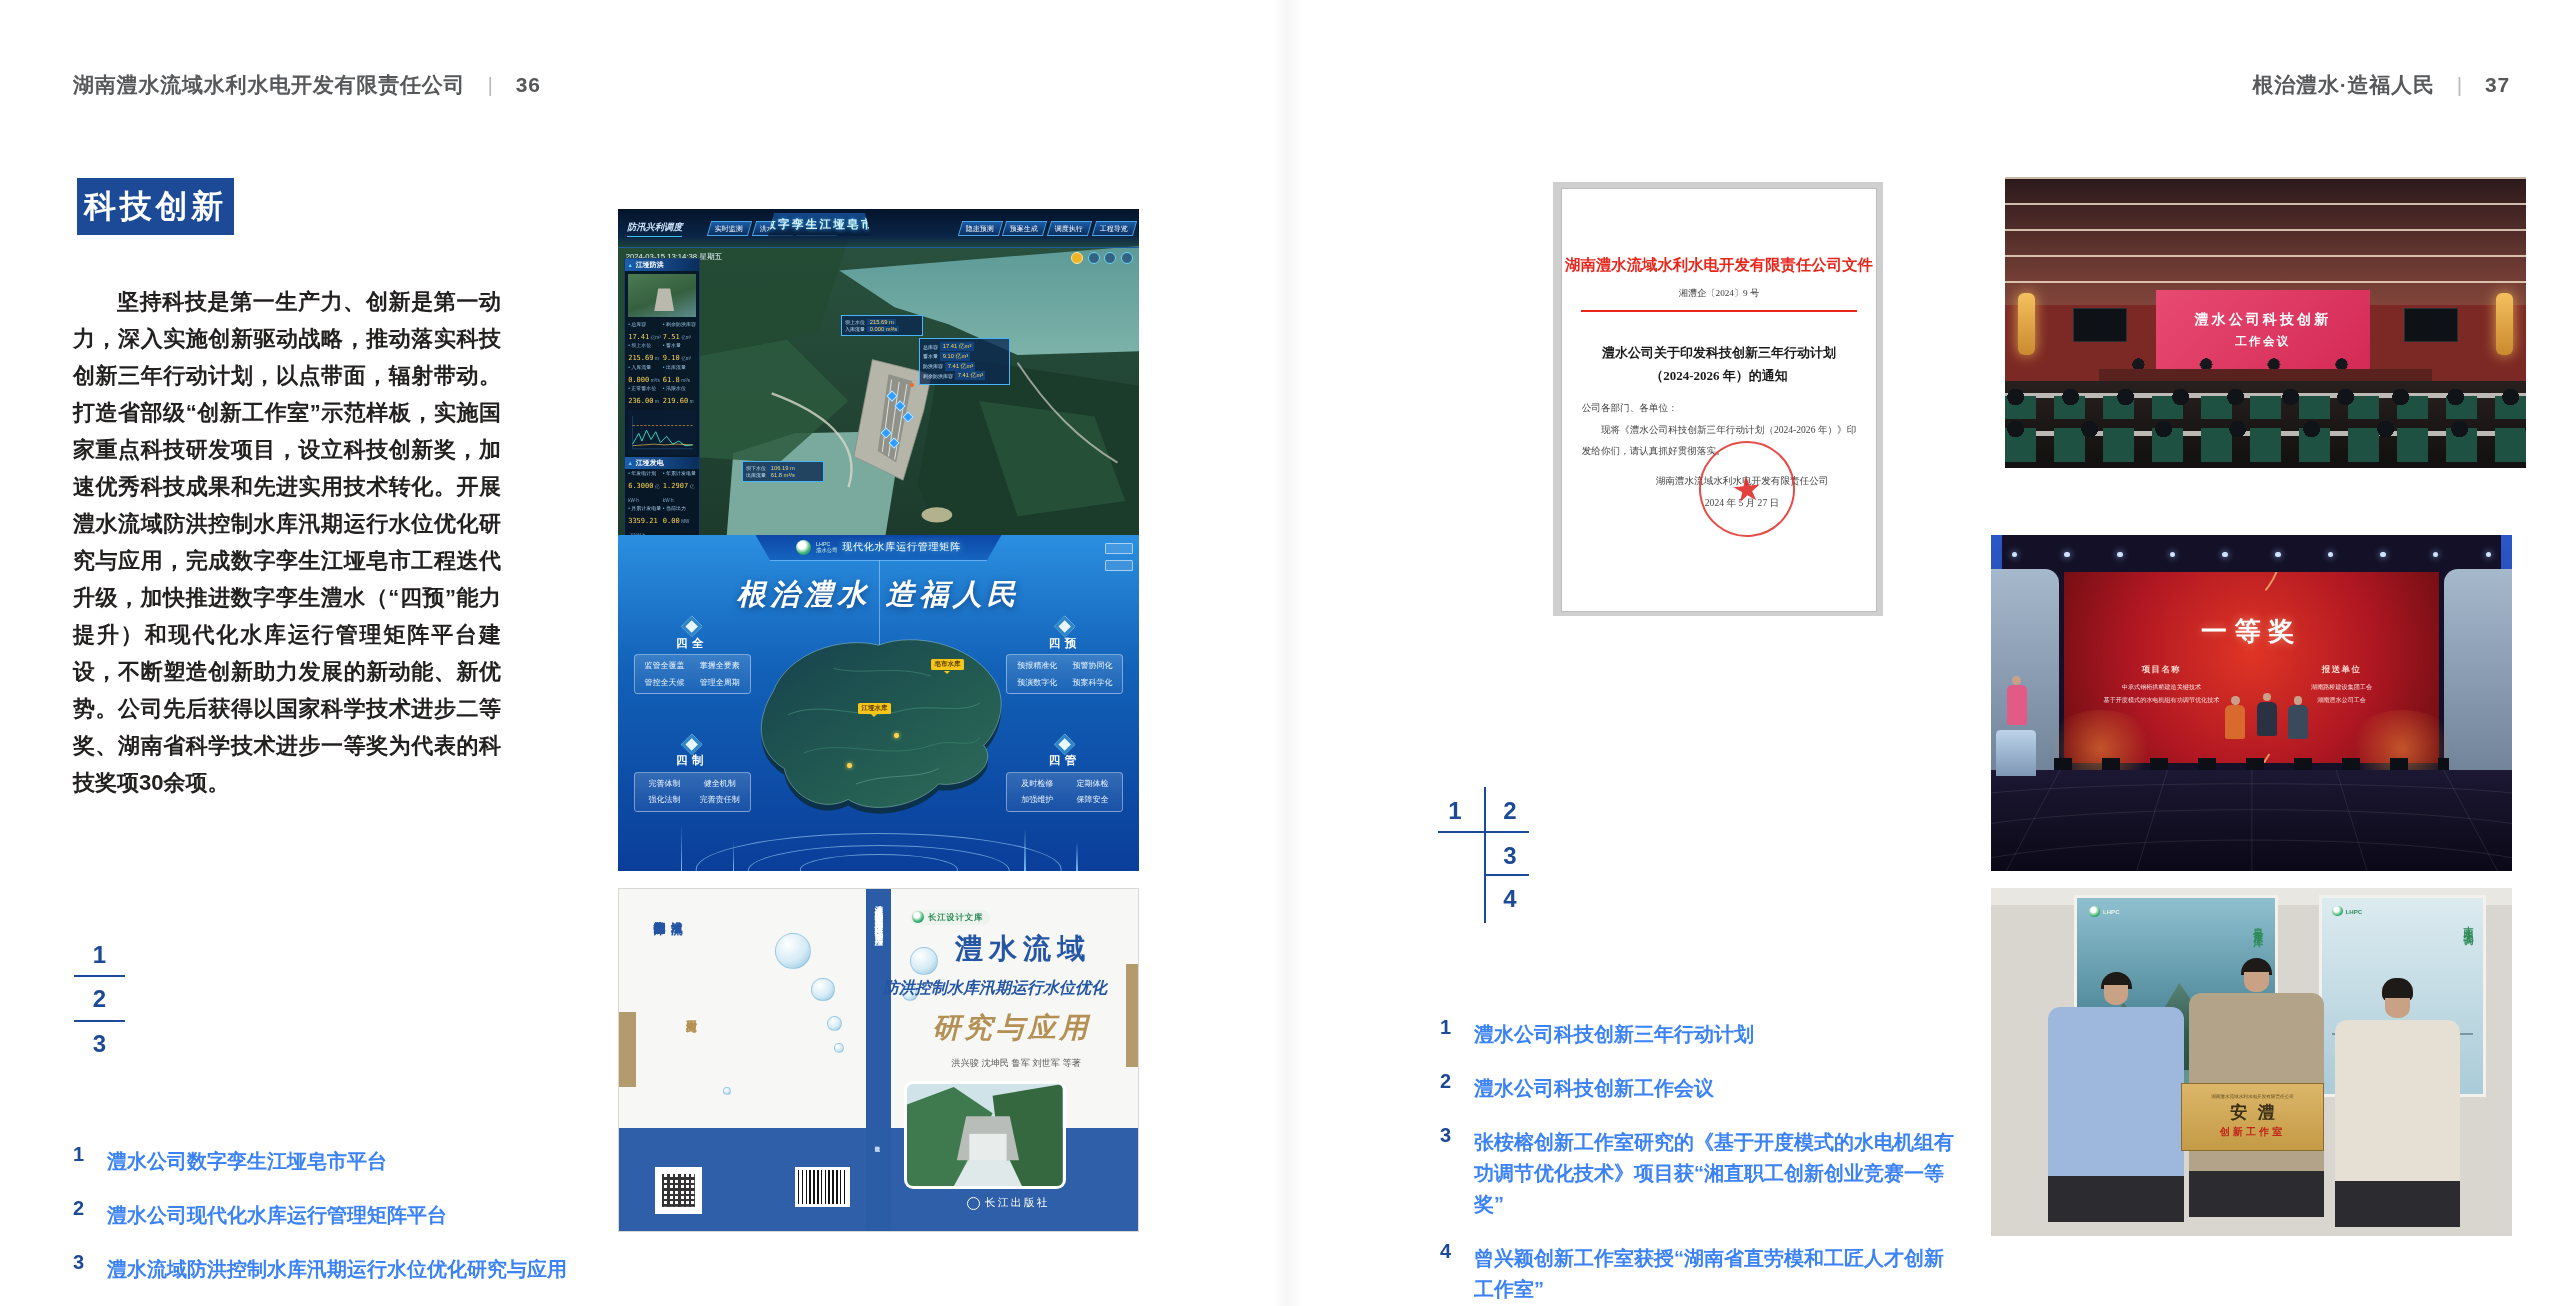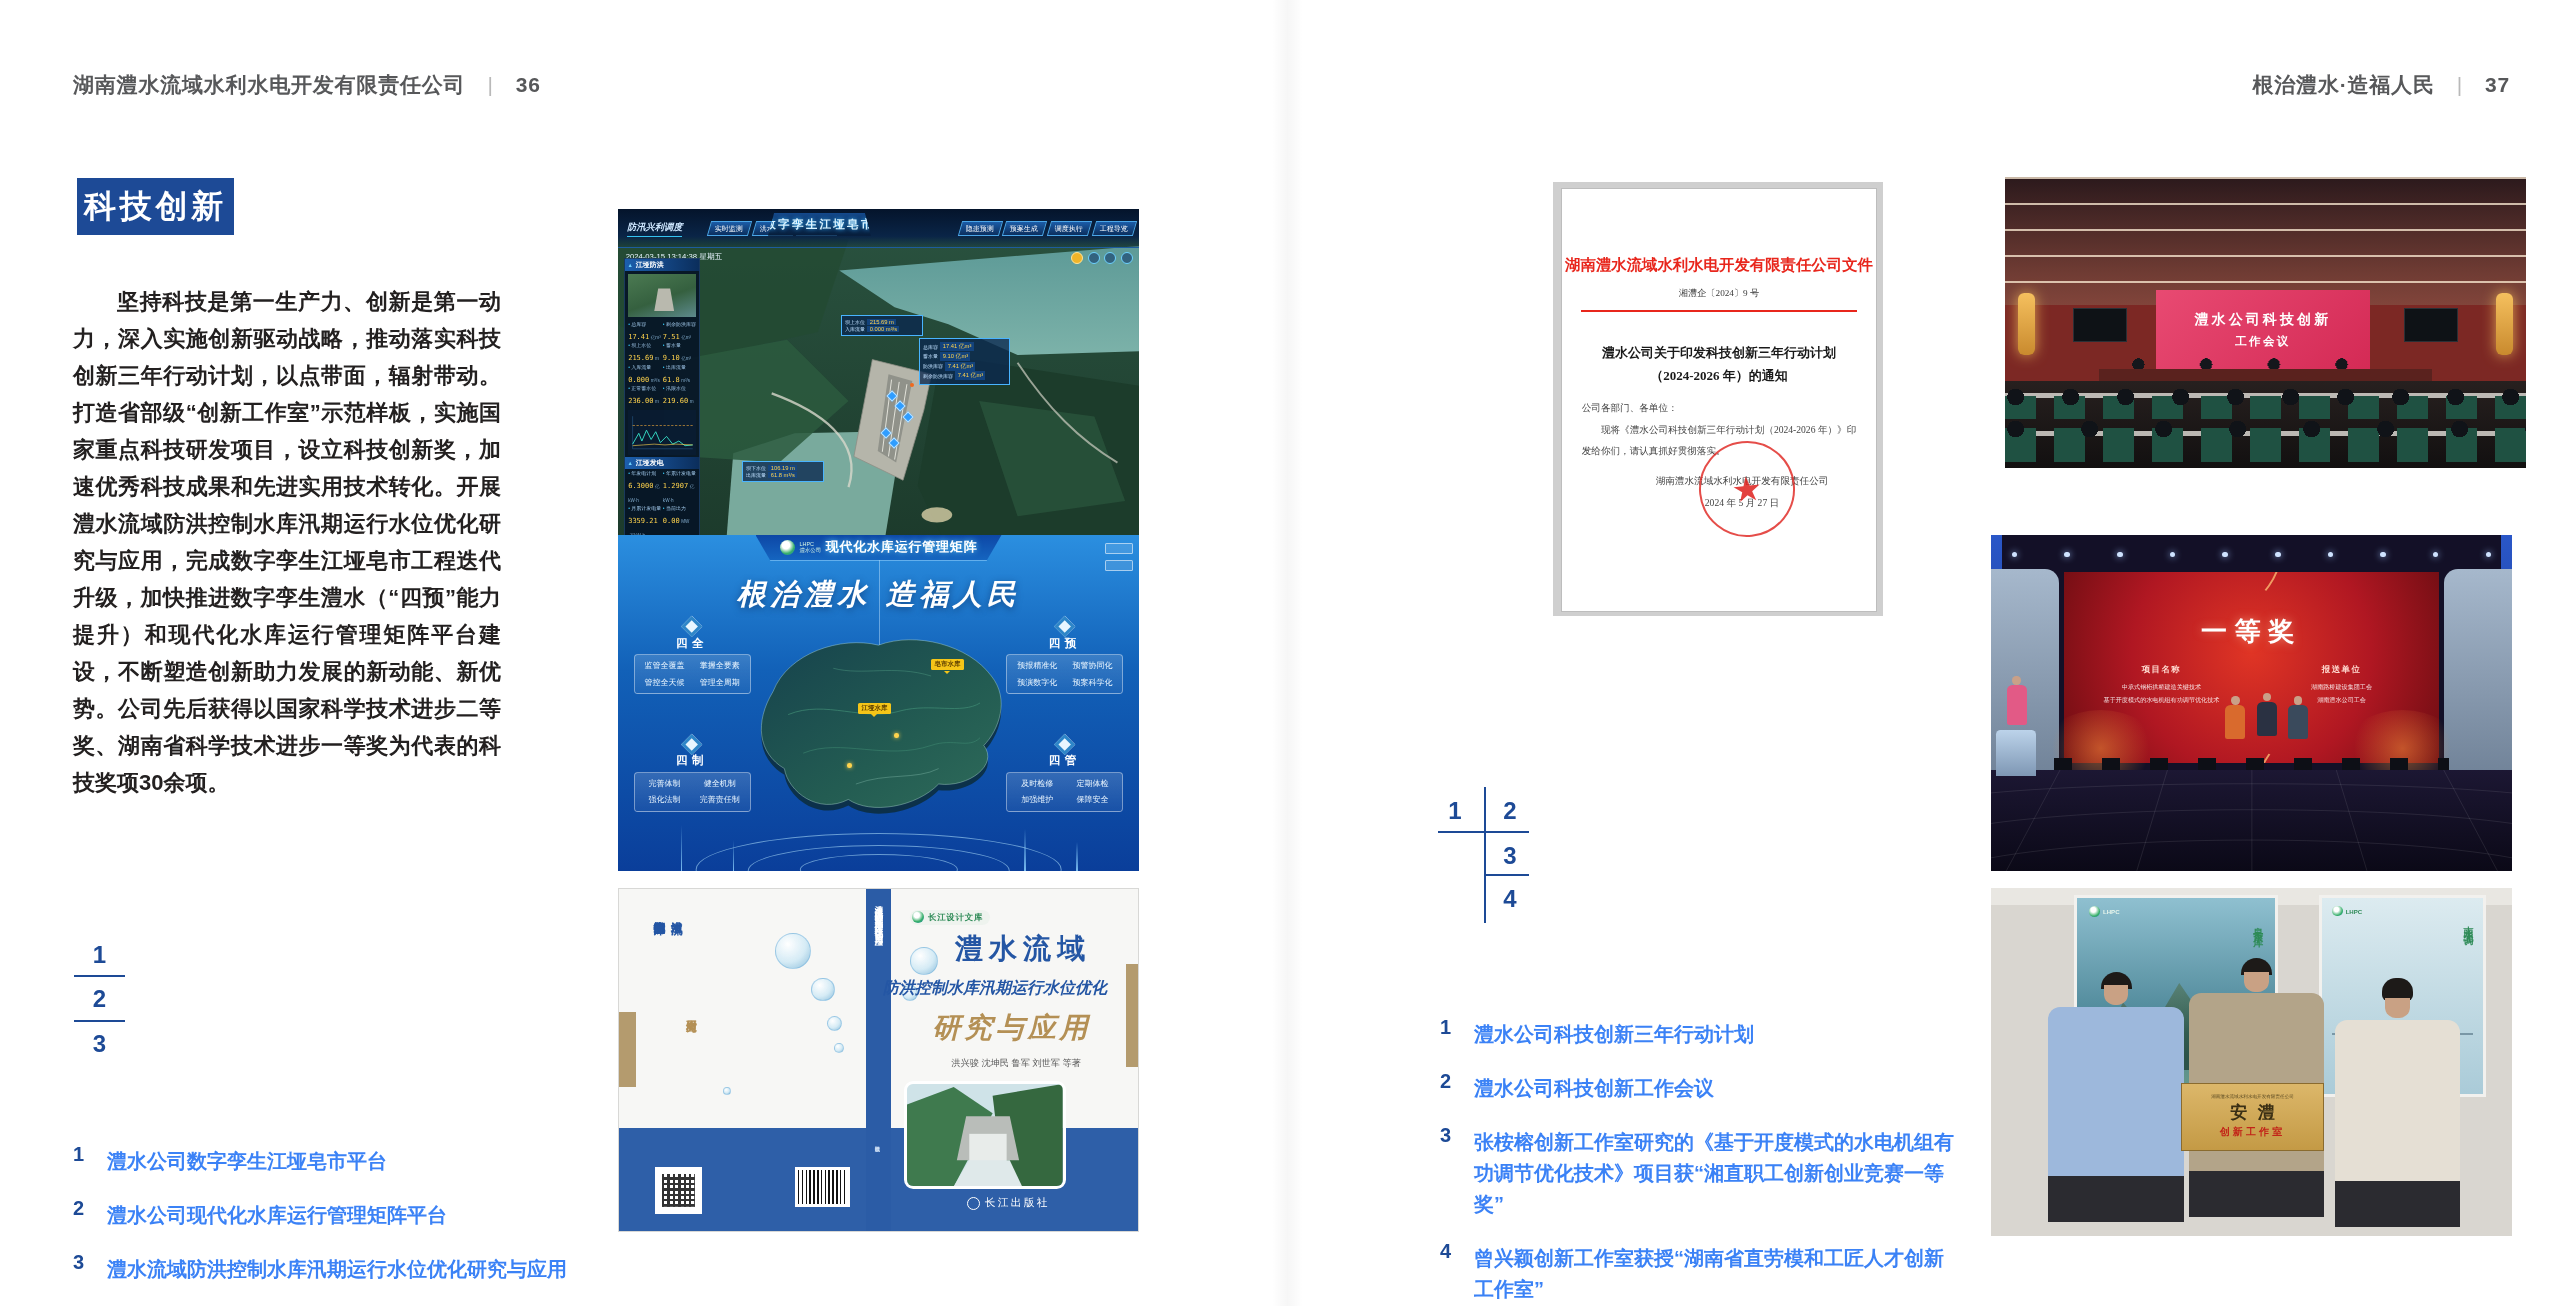--- a/index.html
+++ b/index.html
@@ -66,21 +66,21 @@
   .co-row .v{font-size:5.8px;color:#ffd34d;background:rgba(20,70,130,.9);padding:0 2.3px;}
   .dmark{position:absolute;width:6.1px;height:6.1px;background:#2f9dff;border:0.8px solid #bfe4ff;transform:rotate(45deg);}
   .worker{position:absolute;width:3.8px;height:3.8px;border-radius:50%;background:#f06a1e;}
   
   .matrix{background:linear-gradient(180deg,#2b8fe0 0%,#1261b8 40%,#0a3e9a 100%);}
   .m-head{position:absolute;left:50%;top:0;transform:translateX(-50%);width:246px;height:24.6px;
           background:linear-gradient(180deg,#0d47a6,#1565c0);clip-path:polygon(0 0,100% 0,94% 100%,6% 100%);
           border-bottom:1.5px solid #9fd8ff;display:flex;align-items:center;justify-content:center;gap:4.6px;}
   .m-logo{width:15.4px;height:15.4px;border-radius:50%;background:radial-gradient(circle at 40% 35%,#ffffff 28%,#37b06a 62%,#1d7fb0 100%);}
   .m-logo-t{color:#d6f3e2;font-size:5.4px;line-height:1.15;white-space:nowrap;}
-  .m-title{color:#fff;font-size:13px;font-weight:700;letter-spacing:0.8px;text-shadow:0 0 6.1px #66d9ff;white-space:nowrap;}
+  .m-title{color:#fff;font-size:10px;font-weight:400;letter-spacing:0.8px;text-shadow:0 0 6.1px #66d9ff;white-space:nowrap;}
   .m-btn{position:absolute;right:6.1px;width:26px;height:9.2px;border:0.8px solid rgba(255,255,255,.55);
          background:rgba(255,255,255,.12);border-radius:1.5px;}
   .m-slogan{position:absolute;left:0;right:0;top:40px;text-align:center;color:#fff;
             font-family:"DejaVu Serif","Liberation Serif",serif;font-style:italic;font-weight:700;
             font-size:29px;letter-spacing:4.6px;text-shadow:0 1.5px 7.7px rgba(10,40,90,.6);}
   .m-vline{position:absolute;left:50%;top:24.6px;width:0.8px;height:92px;background:rgba(200,230,255,.45);}
   .mpanel{position:absolute;width:117px;text-align:center;}
   .mp-icon{width:15.4px;height:15.4px;margin:0 auto 1.5px;background:#e8f6ff;transform:rotate(45deg);
            box-shadow:inset 0 0 0 3.1px #2e86c8;}
   .mp-title{color:#fff;font-size:11.5px;font-weight:700;letter-spacing:4.6px;margin:1.5px 0 3.1px;}

